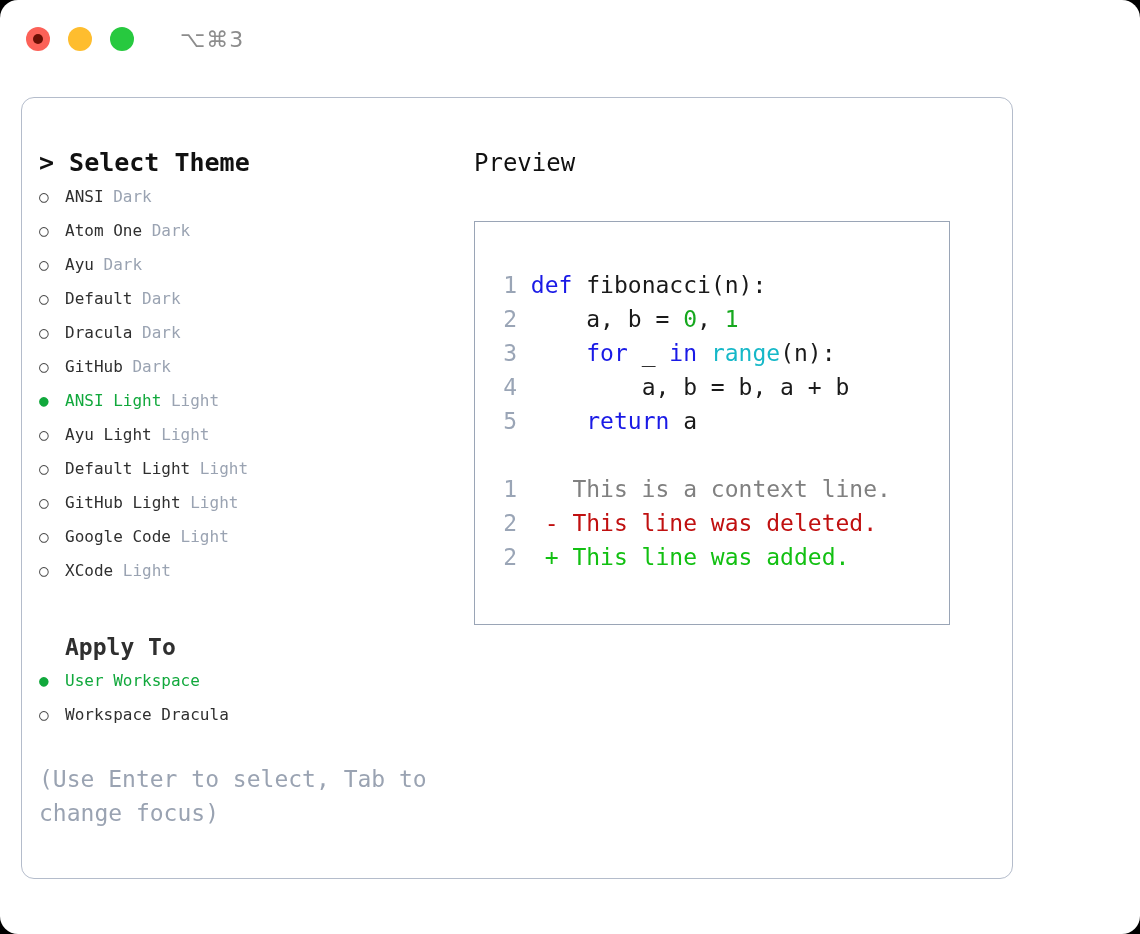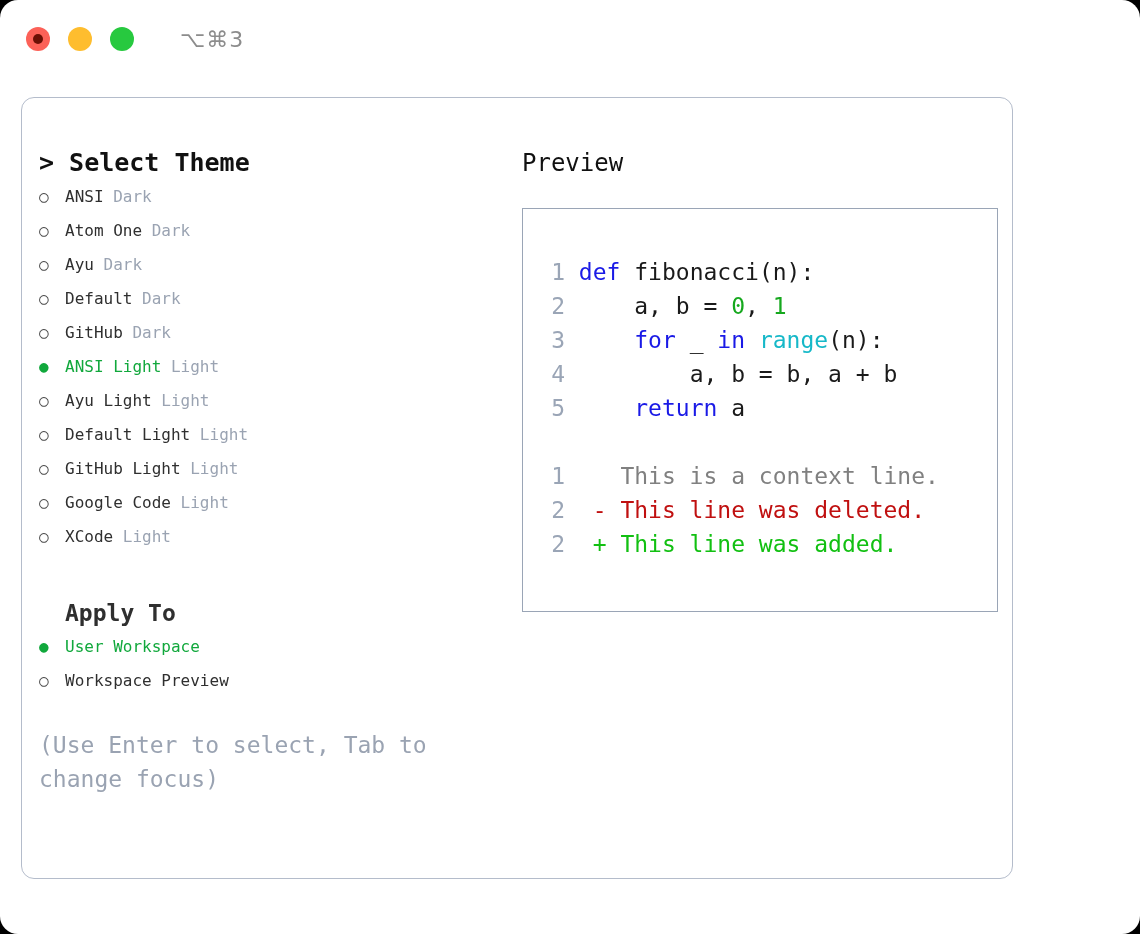--- a/index.html
+++ b/index.html
@@ -129,32 +129,32 @@
   .hint {
     font-size: 23px;
     line-height: 34px;
     color: #9aa3b2;
     width: 420px;
   }
 
   
   .right-col {
     position: absolute;
-    left: 500px;
+    left: 452px;
     top: 48px;
     width: 500px;
   }
   .preview-title {
     font-size: 24px;
     color: #111111;
     line-height: 34px;
     white-space: pre;
   }
   .preview-box {
-    margin-top: 28px;
+    margin-top: 41px;
     width: 476px;
     height: 404px;
     border: 1.5px solid #9aa5b6;
     box-sizing: border-box;
     background: #ffffff;
     position: relative;
   }
   .code {
     position: absolute;
     left: 16px;
@@ -195,33 +195,34 @@
   <div class="panel">
     <div class="content">
 
       <div class="left-col">
         <div class="heading">&gt; Select Theme</div>
         <div id="theme-list">
             <div class="row"><span class="bullet unsel">○</span><span class="name">ANSI</span><span class="tag"> Dark</span></div>
             <div class="row"><span class="bullet unsel">○</span><span class="name">Atom One</span><span class="tag"> Dark</span></div>
             <div class="row"><span class="bullet unsel">○</span><span class="name">Ayu</span><span class="tag"> Dark</span></div>
             <div class="row"><span class="bullet unsel">○</span><span class="name">Default</span><span class="tag"> Dark</span></div>
+            <div class="row"><span class="bullet unsel">○</span><span class="name">Dracula</span><span class="tag"> Dark</span></div>
             <div class="row"><span class="bullet unsel">○</span><span class="name">GitHub</span><span class="tag"> Dark</span></div>
             <div class="row selected"><span class="bullet sel">●</span><span class="name">ANSI Light</span><span class="tag"> Light</span></div>
             <div class="row"><span class="bullet unsel">○</span><span class="name">Ayu Light</span><span class="tag"> Light</span></div>
             <div class="row"><span class="bullet unsel">○</span><span class="name">Default Light</span><span class="tag"> Light</span></div>
             <div class="row"><span class="bullet unsel">○</span><span class="name">GitHub Light</span><span class="tag"> Light</span></div>
             <div class="row"><span class="bullet unsel">○</span><span class="name">Google Code</span><span class="tag"> Light</span></div>
             <div class="row"><span class="bullet unsel">○</span><span class="name">XCode</span><span class="tag"> Light</span></div>
           </div>
         <div class="spacer-lg"></div>
         <div class="section-label">Apply To</div>
         <div id="apply-list">
             <div class="row selected"><span class="bullet sel">●</span><span class="name">User Workspace</span></div>
-            <div class="row"><span class="bullet unsel">○</span><span class="name">Workspace Preview</span></div>
+            <div class="row"><span class="bullet unsel">○</span><span class="name">Workspace Dracula</span></div>
           </div>
         <div class="spacer-sm"></div>
         <div class="hint">
           <div>(Use Enter to select, Tab to</div>
           <div>change focus)</div>
         </div>
       </div>
 
       <div class="right-col">
         <div class="preview-title">Preview</div>

